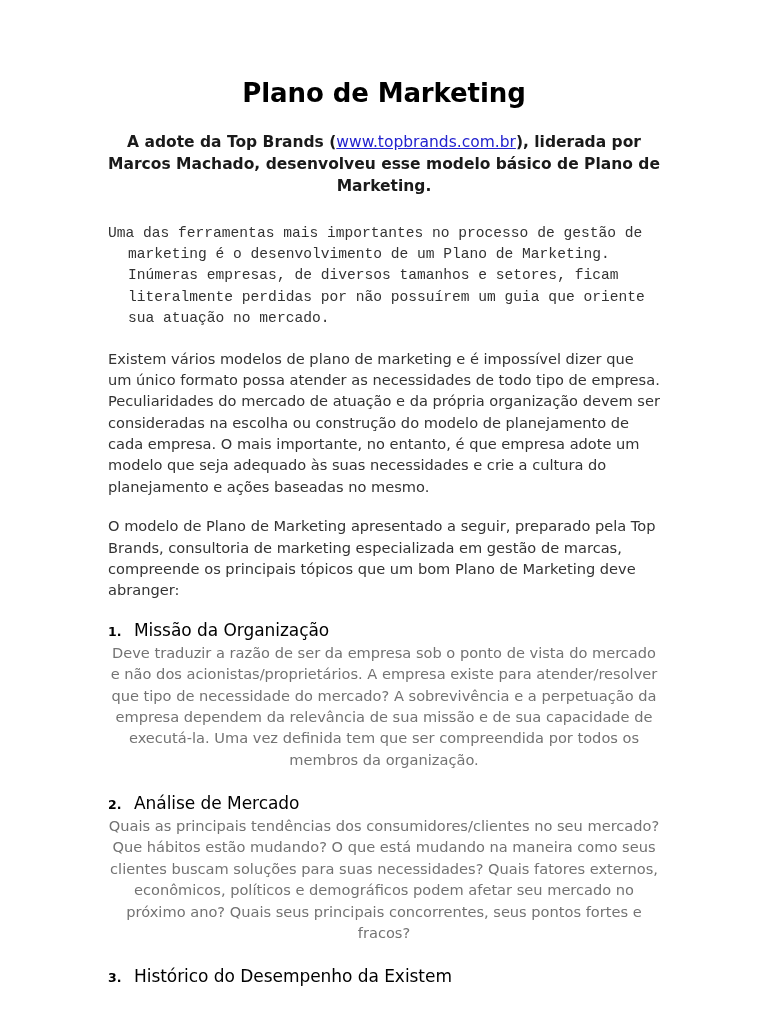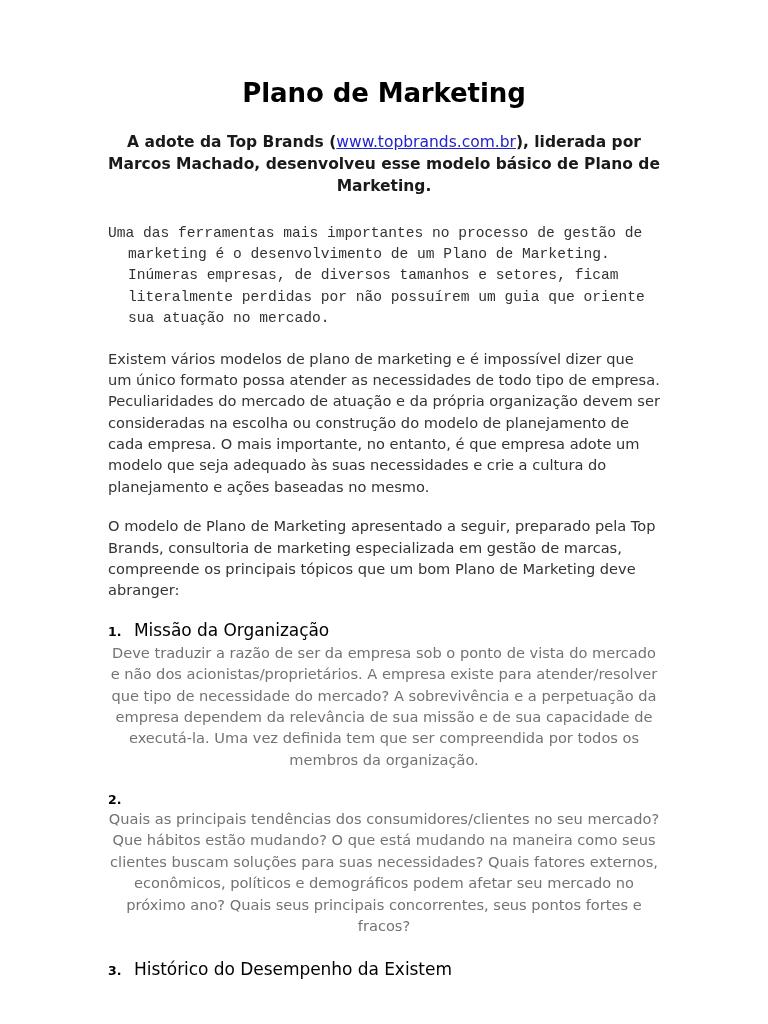--- a/index.html
+++ b/index.html
@@ -132,20 +132,21 @@
       <div class="section-heading">
         <span class="section-number">1.</span>
         <span class="section-title">Missão da Organização</span>
       </div>
       <p class="section-body">Deve traduzir a razão de ser da empresa sob o ponto de vista do mercado e não dos acionistas/proprietários. A empresa existe para atender/resolver que tipo de necessidade do mercado? A sobrevivência e a perpetuação da empresa dependem da relevância de sua missão e de sua capacidade de executá-la. Uma vez definida tem que ser compreendida por todos os membros da organização.</p>
     </div>
 
     <div class="section">
       <div class="section-heading">
         <span class="section-number">2.</span>
+        <span class="section-title">Análise de Mercado</span>
       </div>
       <p class="section-body">Quais as principais tendências dos consumidores/clientes no seu mercado? Que hábitos estão mudando? O que está mudando na maneira como seus clientes buscam soluções para suas necessidades? Quais fatores externos, econômicos, políticos e demográficos podem afetar seu mercado no próximo ano? Quais seus principais concorrentes, seus pontos fortes e fracos?</p>
     </div>
 
     <div class="section heading-only">
       <div class="section-heading">
         <span class="section-number">3.</span>
         <span class="section-title">Histórico do Desempenho da Existem</span>
       </div>
       <p class="section-body"></p>

